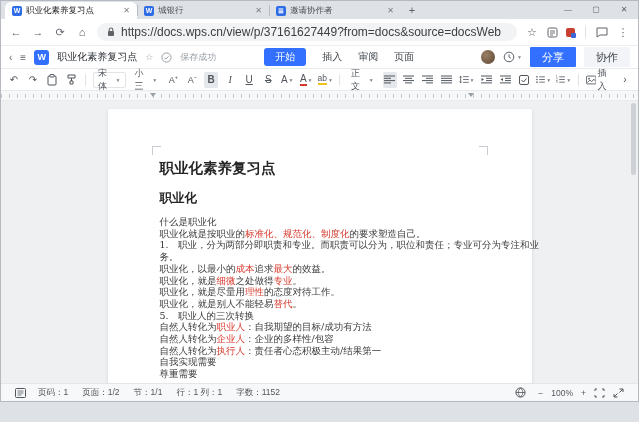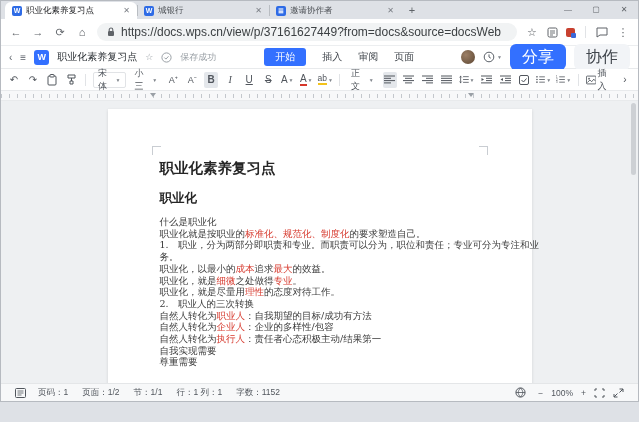--- a/index.html
+++ b/index.html
@@ -31,21 +31,21 @@
   .wpshead { height:24px; background:#fff; border-top:1px solid #eceef0; border-bottom:1px solid #e8eaec; display:flex; align-items:center; padding:0 8px; gap:8px; flex:0 0 24px; }
   .gico { color:#5a6068; font-size:10px; }
   .wlogo { width:15px; height:15px; background:#3370ff; border-radius:3px; color:#fff; font-weight:bold; font-size:9px; display:flex; align-items:center; justify-content:center; }
   .dtitle { font-size:10px; color:#24292e; }
   .savestat { font-size:9px; color:#9aa0a6; }
   .menus { display:flex; align-items:center; gap:16px; margin-left:40px; flex:1; }
   .menuitem { font-size:10px; color:#41464d; }
   .menuitem.active { background:#3370ff; color:#fff; border-radius:3px; padding:2px 11px; }
   .avatar { width:14px; height:14px; border-radius:50%; background:radial-gradient(circle at 35% 35%, #9c7f66, #5c4632); }
   .clockbtn { display:flex; align-items:center; gap:2px; color:#5a6068; }
-  .pillbtn { border-radius:6px; padding:2.5px 12px; font-size:16px; }
+  .pillbtn { border-radius:1px; padding:2.5px 12px; font-size:11px; }
   .share { background:#3370ff; color:#fff; }
   .collab { background:#f2f4f7; color:#41464d; }
 
   
   .fmtbar { height:22px; background:#fff; border-bottom:1px solid #e8eaec; display:flex; align-items:center; padding:0 6px; gap:5px; flex:0 0 22px; color:#51565d; }
   .tbi { min-width:14px; height:16px; display:flex; align-items:center; justify-content:center; font-size:10px; border-radius:2px; gap:1px; }
   .tbi.active { background:#e4e7eb; }
   .tbi svg { display:block; }
   .sep { width:1px; height:12px; background:#e1e3e6; margin:0 2px; }
   .caret { font-size:5px; color:#80858c; }
@@ -296,21 +296,22 @@
       <div class="doc-title">职业化素养复习点</div>
       <div class="doc-h1">职业化</div>
       <div id="doclines">
           <div class="doc-line"><span>什么是职业化</span></div>
           <div class="doc-line"><span>职业化就是按职业的</span><span class="red">标准化、规范化、制度化</span><span>的要求塑造自己。</span></div>
           <div class="doc-line"><span>1.　职业，分为两部分即职责和专业。而职责可以分为，职位和责任；专业可分为专注和业</span></div>
           <div class="doc-line"><span>务。</span></div>
           <div class="doc-line"><span>职业化，以最小的</span><span class="red">成本</span><span>追求</span><span class="red">最大</span><span>的效益。</span></div>
           <div class="doc-line"><span>职业化，就是</span><span class="red">细微</span><span>之处做得</span><span class="red">专业</span><span>。</span></div>
           <div class="doc-line"><span>职业化，就是尽量用</span><span class="red">理性</span><span>的态度对待工作。</span></div>
-          <div class="doc-line"><span>2.　职业人的三次转换</span></div>
+          <div class="doc-line"><span>职业化，就是别人不能轻易</span><span class="red">替代</span><span>。</span></div>
+          <div class="doc-line"><span>5.　职业人的三次转换</span></div>
           <div class="doc-line"><span>自然人转化为</span><span class="red">职业人</span><span>：自我期望的目标/成功有方法</span></div>
           <div class="doc-line"><span>自然人转化为</span><span class="red">企业人</span><span>：企业的多样性/包容</span></div>
           <div class="doc-line"><span>自然人转化为</span><span class="red">执行人</span><span>：责任者心态积极主动/结果第一</span></div>
           <div class="doc-line"><span>自我实现需要</span></div>
           <div class="doc-line"><span>尊重需要</span></div>
         </div>
     </div>
     <div class="vscroll">
         <div class="vthumb"></div>
       </div>

